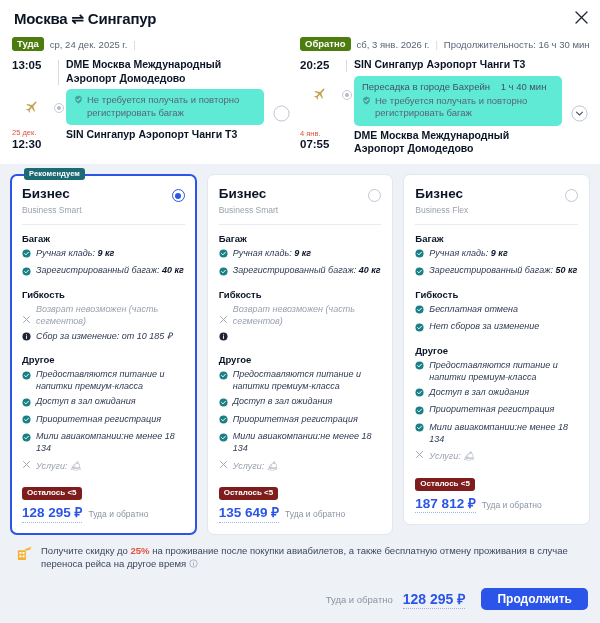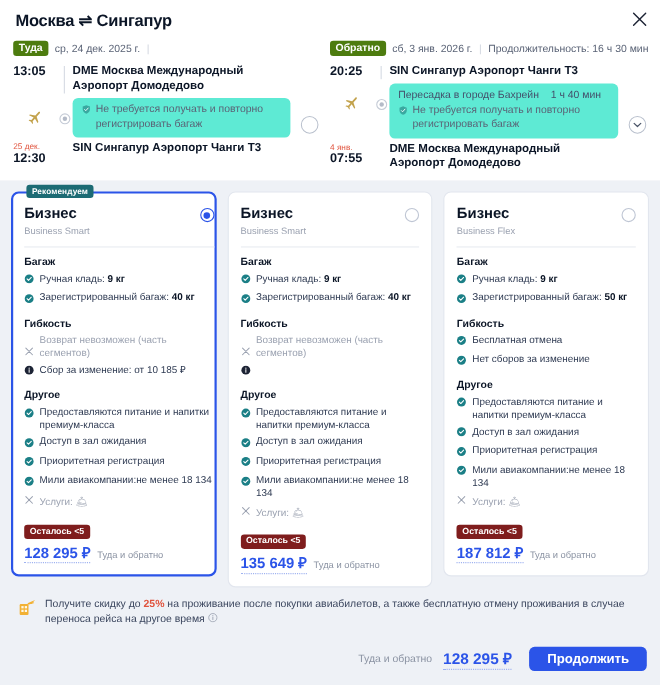--- a/index.html
+++ b/index.html
@@ -152,21 +152,21 @@
   .fare-card {
     width:187px;
     background:#fff;
     border:1px solid #e2e6ee;
     border-radius:7px;
     padding:12px 11px 11px 11px;
     position:relative;
   }
   .fare-card.selected {
     border:2px solid #2b54e8;
-    padding:11px 0 10px 10px;
+    padding:11px 10px 10px 10px;
   }
   .reco-badge {
     position:absolute;
     top:-8px; left:12px;
     background:#1c6b74;
     color:#fff;
     font-size:7.5px;
     font-weight:bold;
     padding:2px 5px 2.5px 5px;
     border-radius:3px;
@@ -188,21 +188,21 @@
 
   .divider { height:1px; background:#e8ebf1; margin:9px 0 8px 0; }
 
   .grp-title { font-size:9.5px; font-weight:bold; color:#0b1526; margin:0 0 4px 0; }
   .grp { margin-bottom:9px; }
   .grp:last-of-type { margin-bottom:0; }
   .feat {
     display:flex; gap:5px; align-items:flex-start;
     font-size:9px; line-height:1.33;
     margin-bottom:3px;
-    color:#2e3银; color:#2e3a52;
+    color:#2e3银; color:#2e3a52;font-style:italic;
   }
   .feat .ic { flex:0 0 auto; margin-top:1.5px; }
   .feat.muted { color:#9aa1b0;align-items:flex-end; }
   .feat b { font-weight:bold; color:#0b1526; }
 
   .price-area { margin-top:13px; }
   .left-badge {
     display:inline-block;
     background:#7f1d1d; color:#fff;
     font-size:8px; font-weight:bold;

